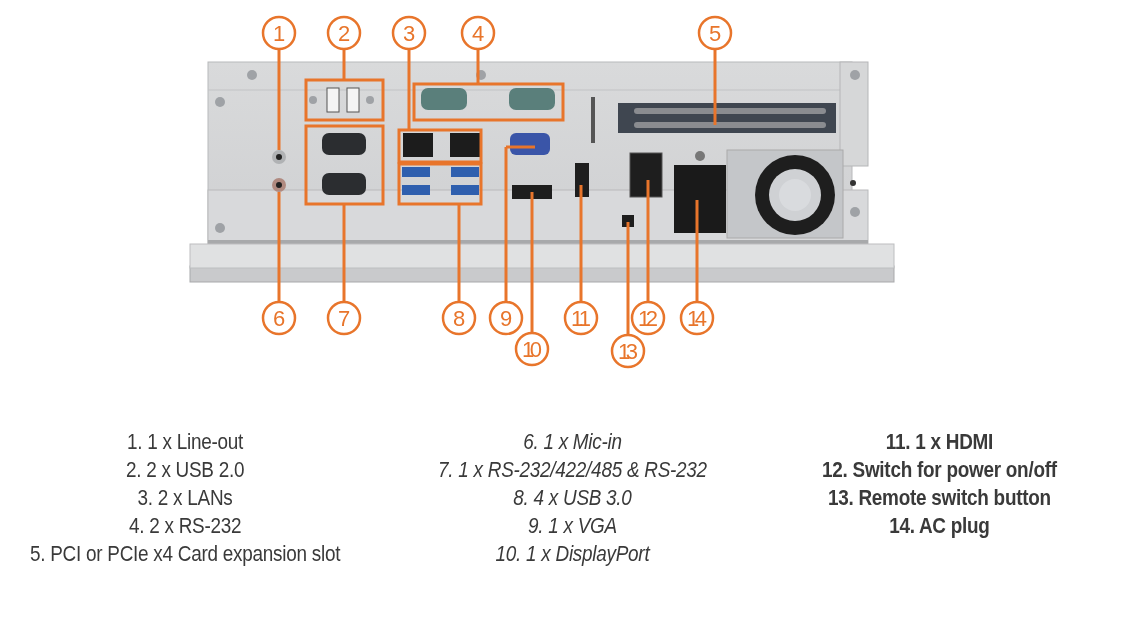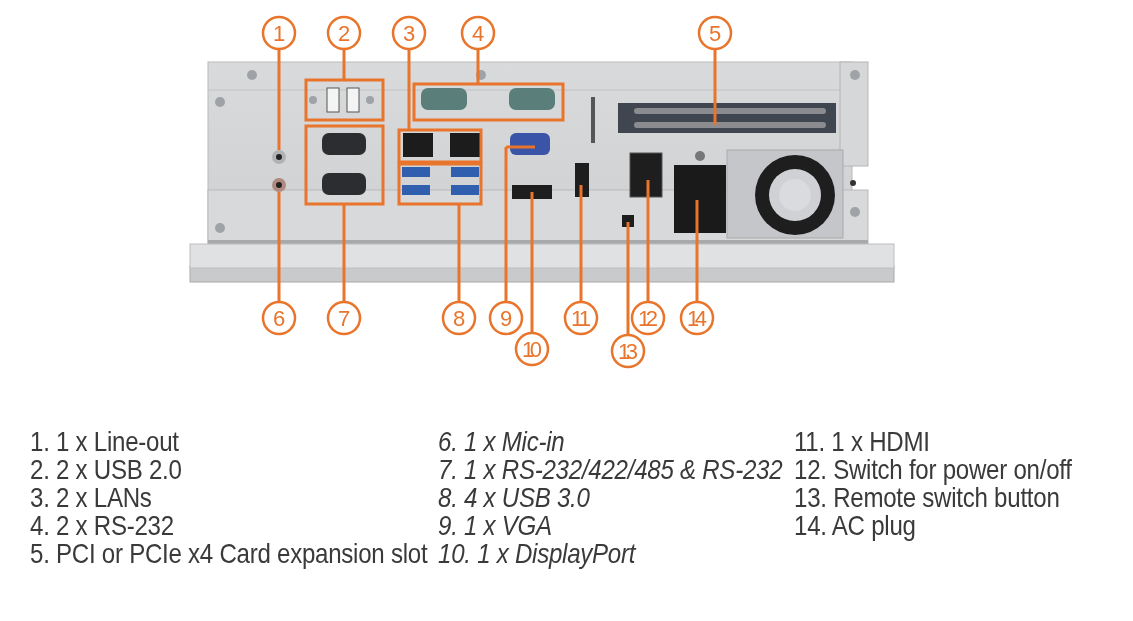--- a/index.html
+++ b/index.html
@@ -1,22 +1,22 @@
 <!DOCTYPE html>
 <html><head>
 <meta charset="utf-8">
 <style>
   html, body { margin:0; padding:0; background:#ffffff; }
   body { width:1133px; height:621px; position:relative; overflow:hidden; font-family:"Liberation Sans", sans-serif; }
   #diagram { position:absolute; left:0; top:0; width:1133px; height:400px; }
-  .legend { position:absolute; top:428px; font-family:"Liberation Sans", sans-serif; font-size:28px; color:#3a3a3a; letter-spacing:-0.3px; }
+  .legend { position:absolute; top:428px; font-family:"Liberation Sans", sans-serif; font-size:22px; color:#3a3a3a; letter-spacing:-0.3px;text-align:center; }
   .legend .item { height:28px; line-height:28px; white-space:nowrap; transform:scaleX(0.86); transform-origin:left center; }
   #legend-col-1 { left:30px; }
   #legend-col-2 { left:438px;font-style:italic; }
-  #legend-col-3 { left:794px; }
+  #legend-col-3 { left:822px;font-weight:bold; }
   .callout-text { font-family:"Liberation Sans", sans-serif; font-size:22px; fill:#e8752b; }
 </style>
 </head>
 <body>
 
 <svg id="diagram" viewBox="0 0 1133 400" xmlns="http://www.w3.org/2000/svg">
   <defs>
     <linearGradient id="chassis" x1="0" y1="0" x2="0" y2="1">
       <stop offset="0" stop-color="#d9dadb"></stop>
       <stop offset="1" stop-color="#cfd0d2"></stop>

